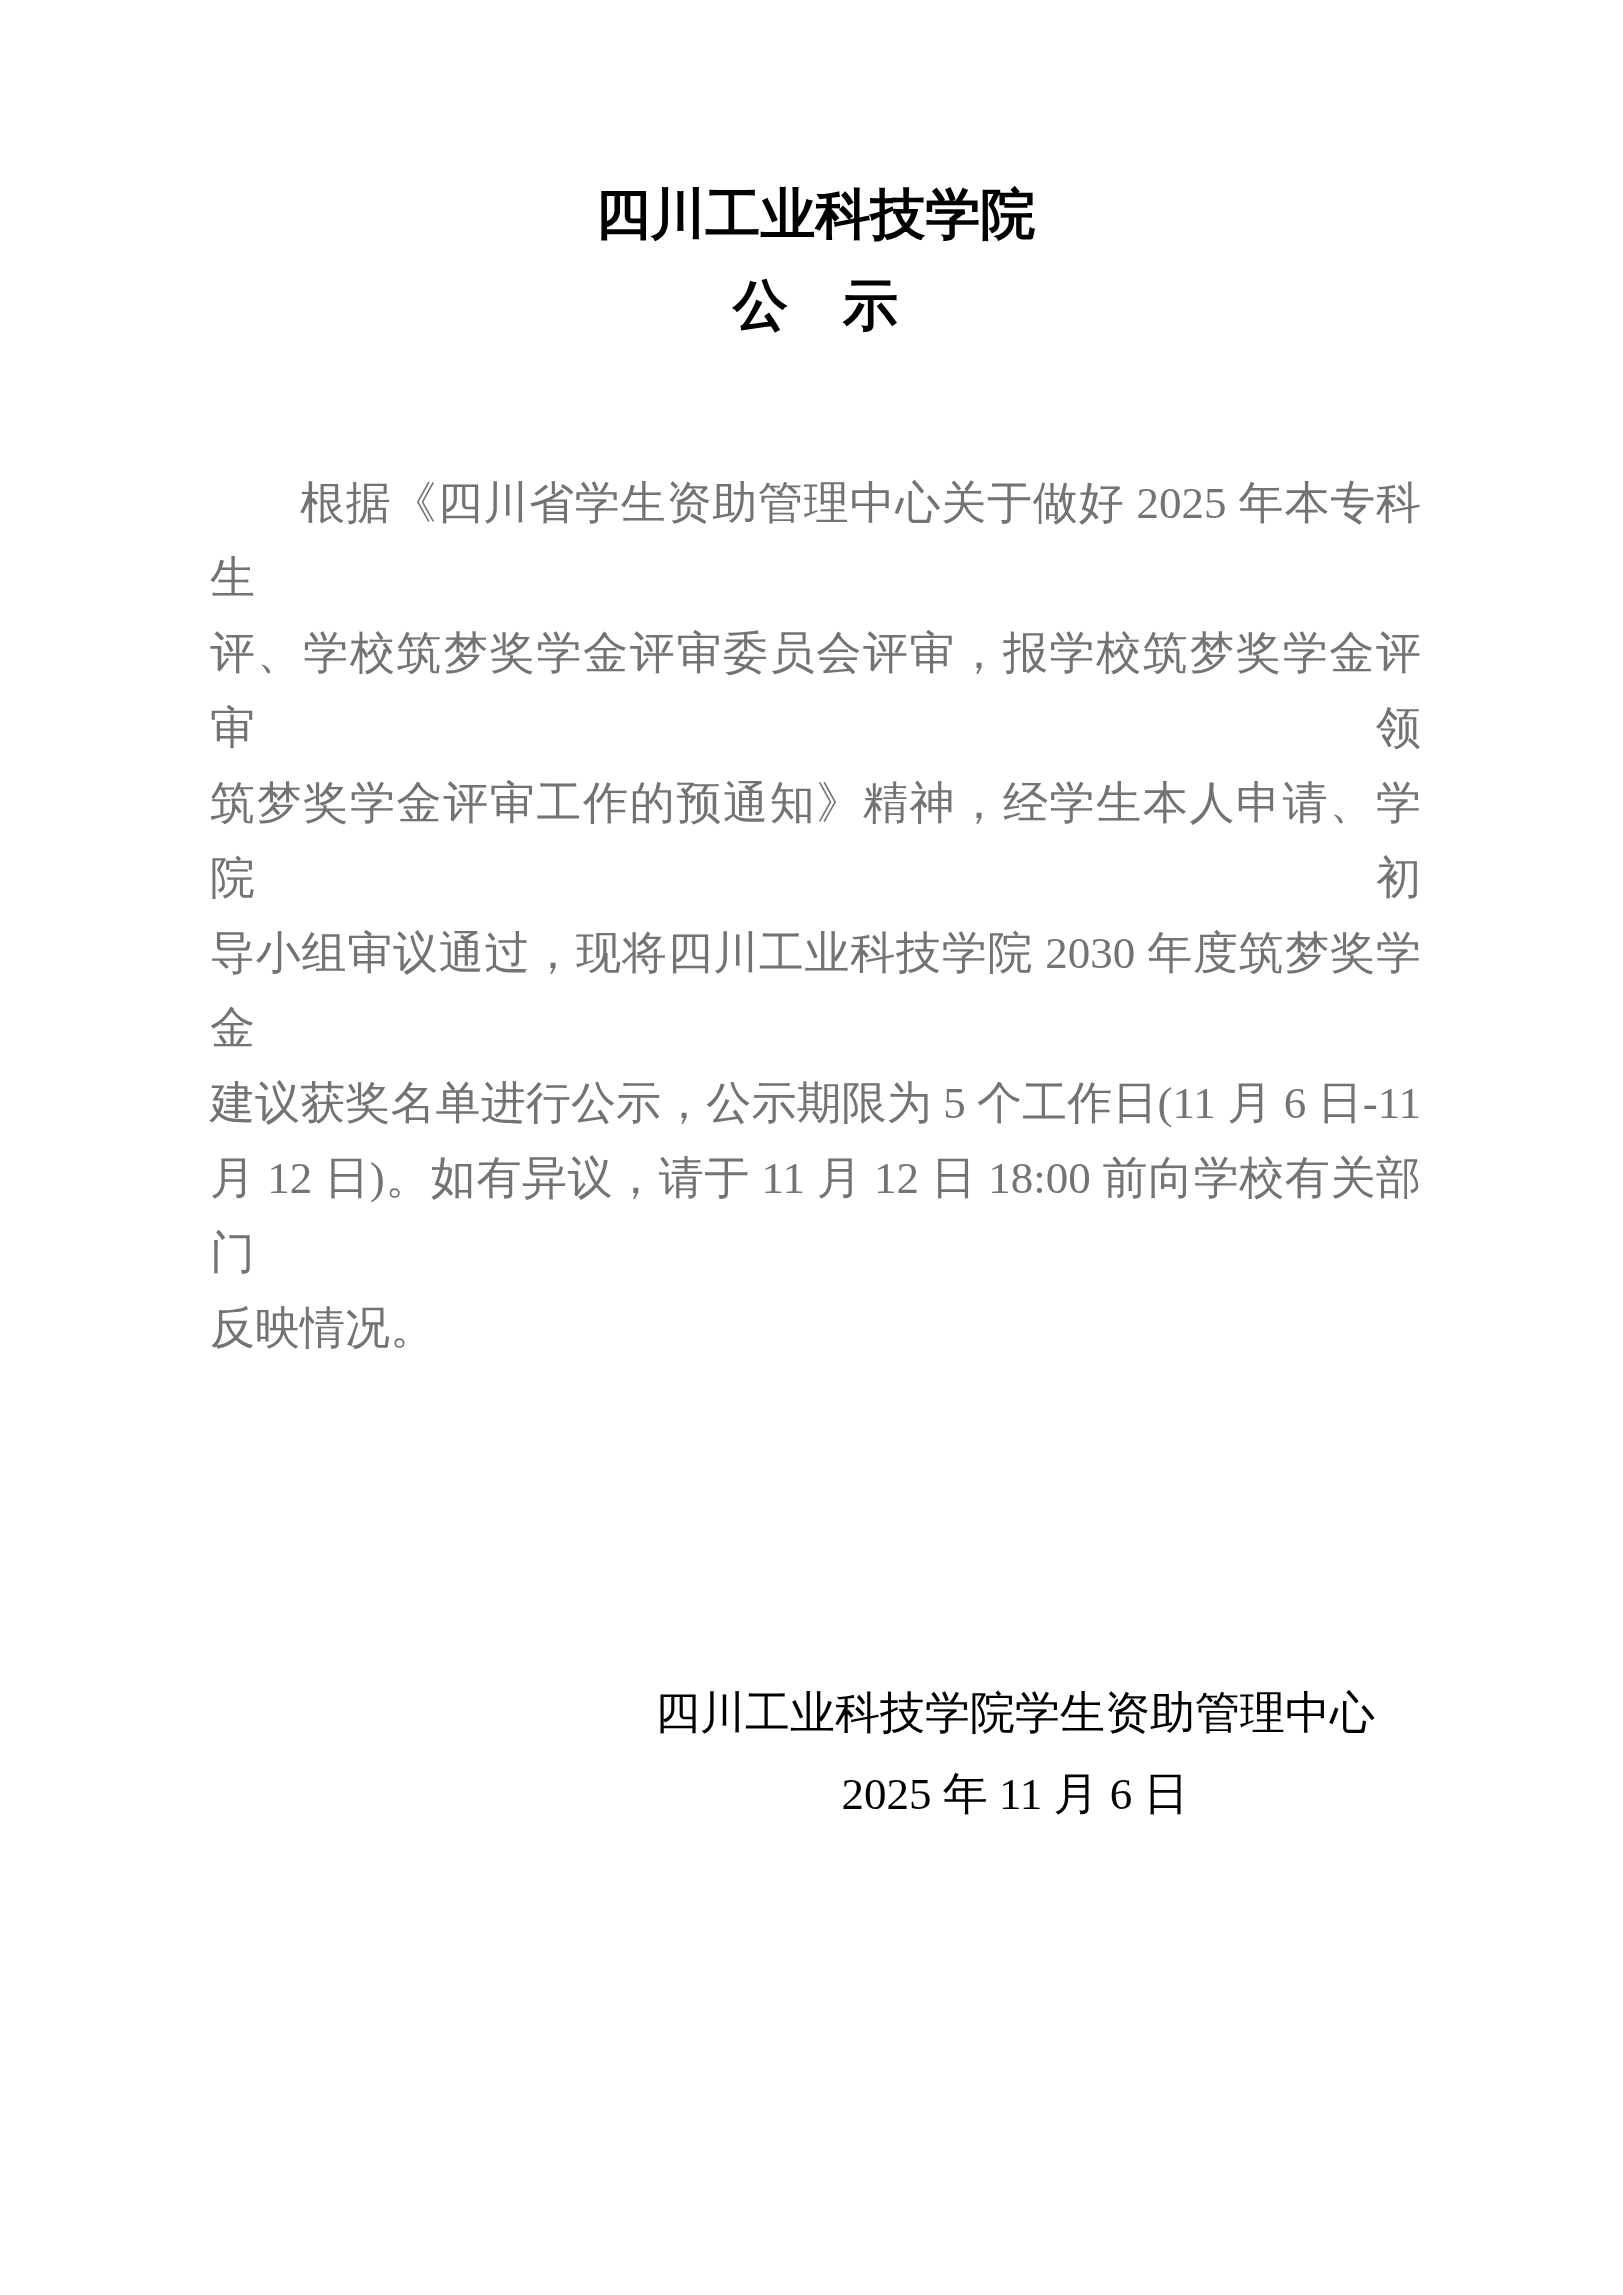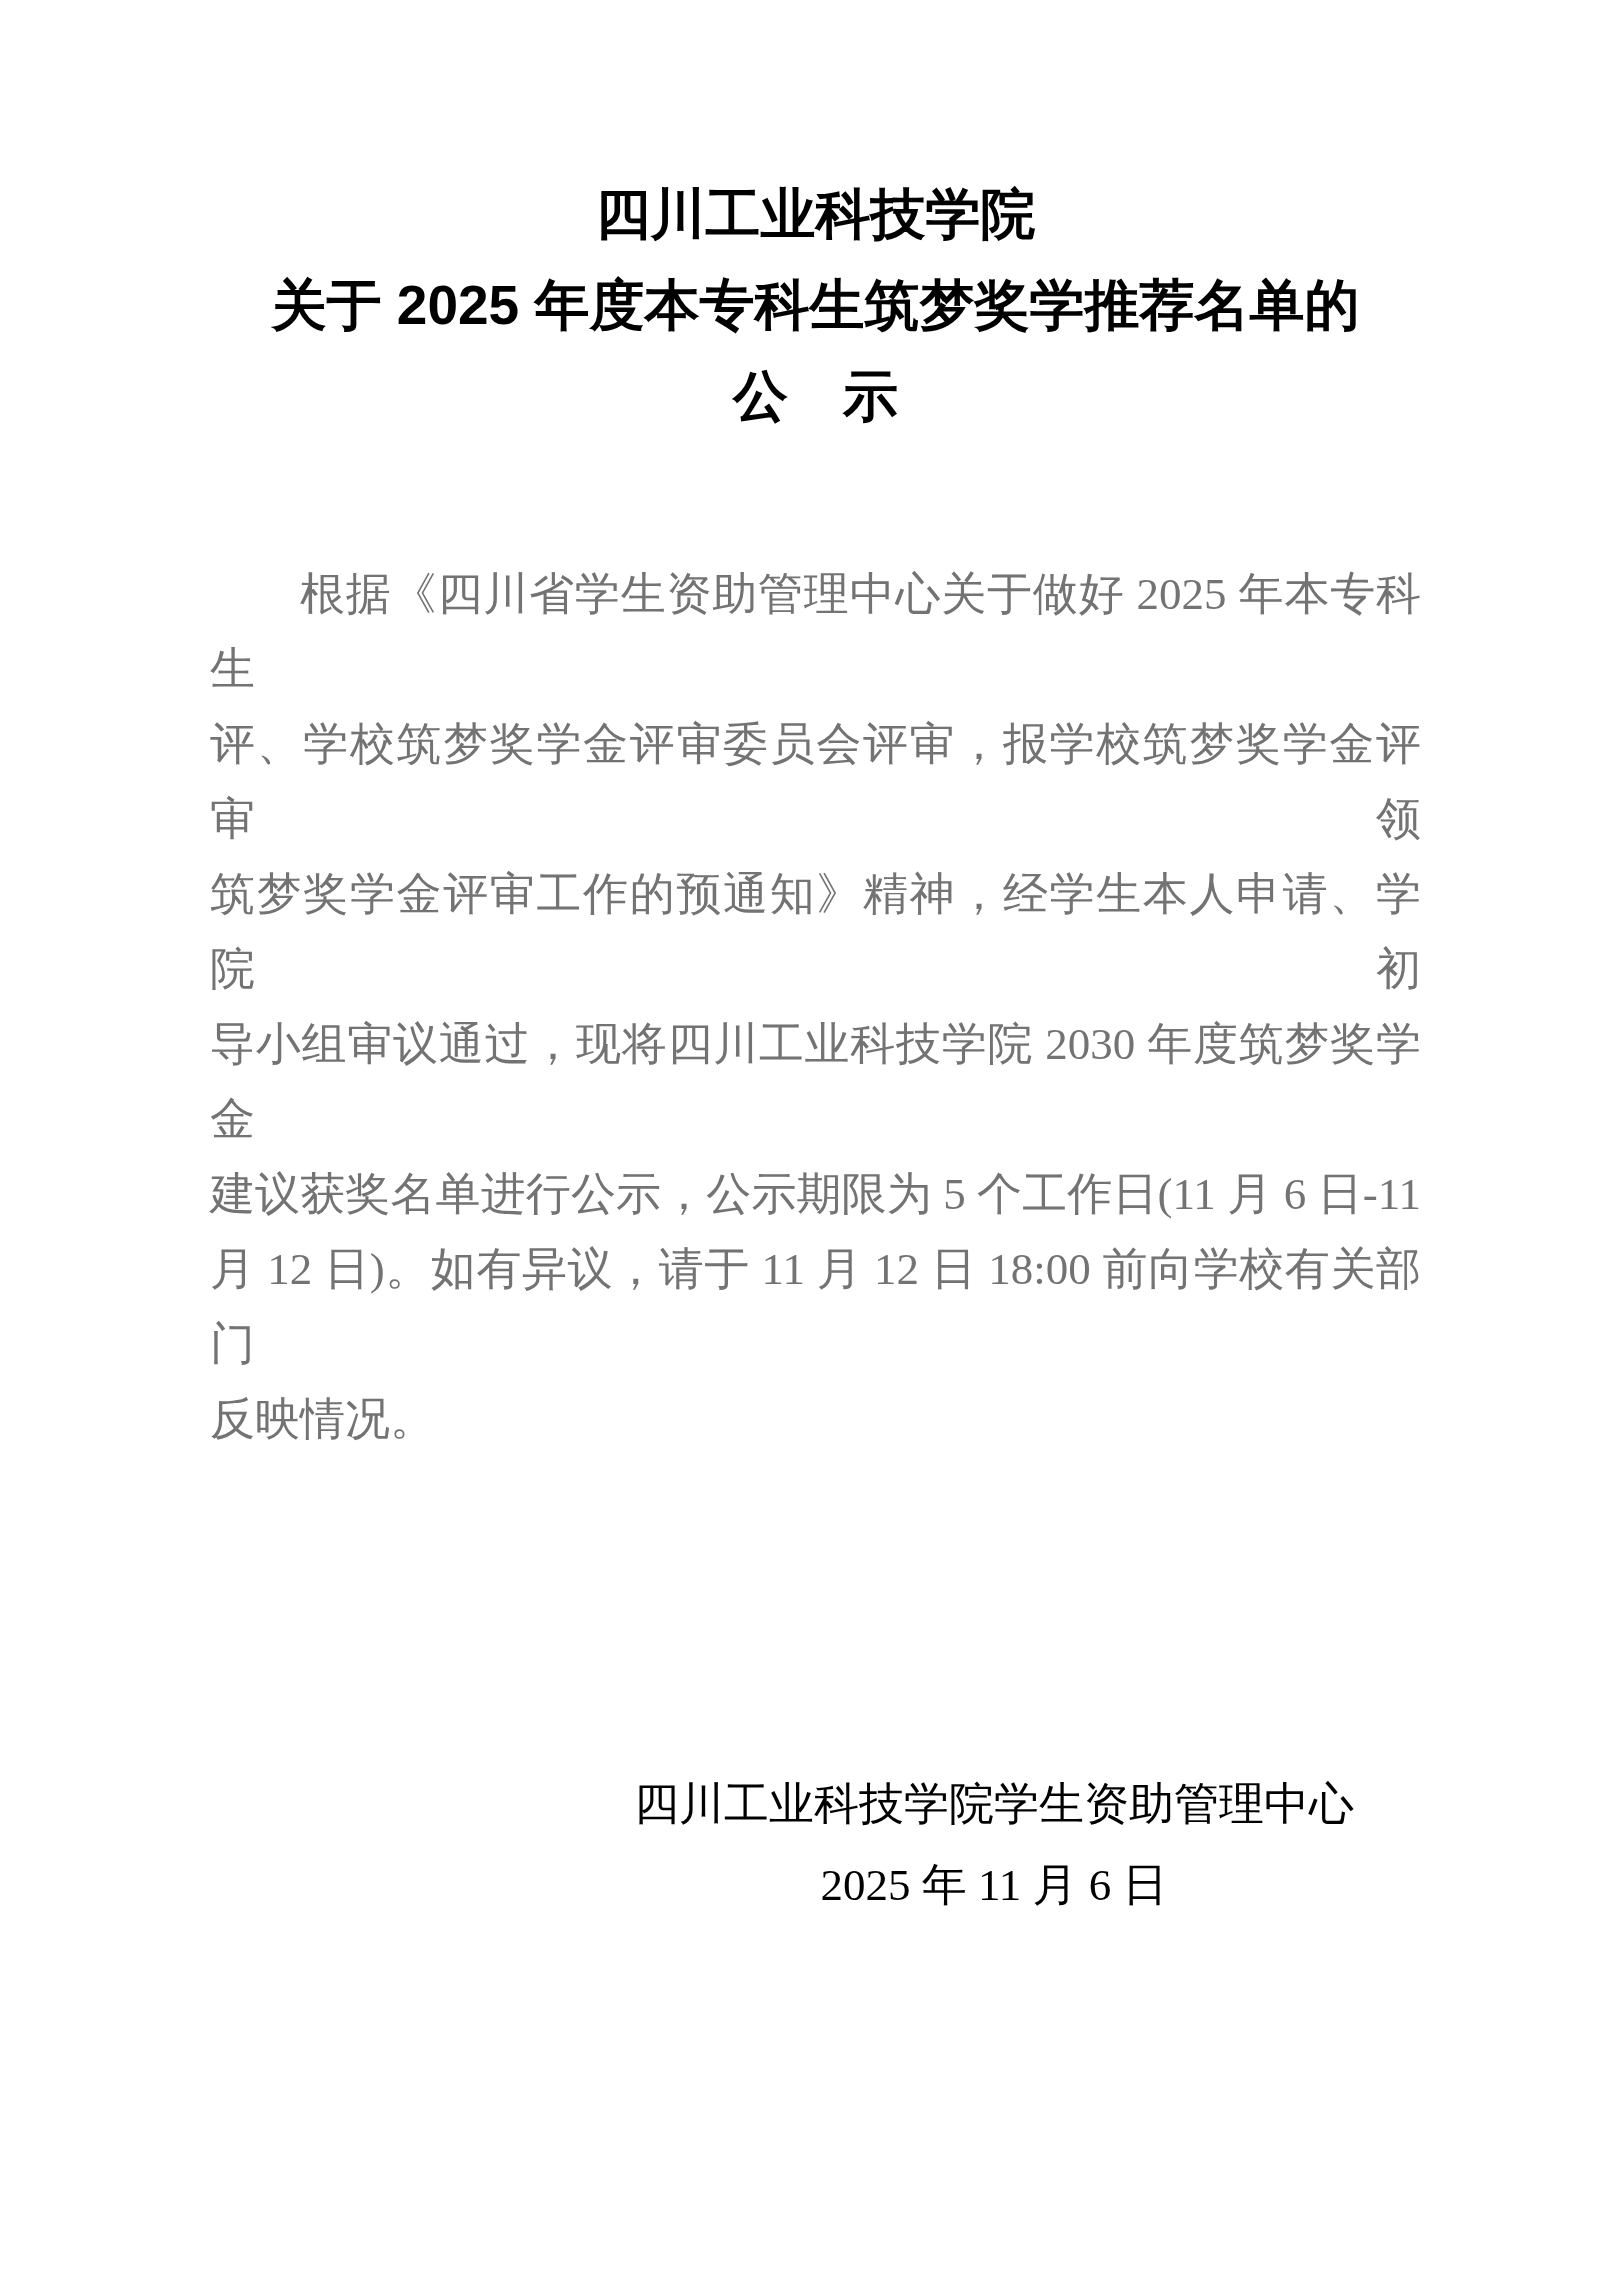--- a/index.html
+++ b/index.html
@@ -44,35 +44,34 @@
     text-align-last: left;
   }
   .contact-line {
     text-indent: 2em;
     text-align: left;
   }
   .sig-block {
     margin-top: 307px;
     width: fit-content;
     margin-left: auto;
-    margin-right: 67px;
+    margin-right: 46px;
     text-align: center;
     font-size: 45px;
     line-height: 81px;
     color: #000000;
   }
 </style>
 </head>
 <body>
 
 <div class="page">
 
   <div class="title-block">
     <div>四川工业科技学院</div>
-    <div>关于 2025 年度本专科生筑梦奖学推荐名单的</div>
     <div>公　示</div>
   </div>
 
   <div class="body-block">
     <div class="body-line indent">根据《四川省学生资助管理中心关于做好 2025 年本专科生</div>
     <div class="body-line">评、学校筑梦奖学金评审委员会评审，报学校筑梦奖学金评审领</div>
     <div class="body-line">筑梦奖学金评审工作的预通知》精神，经学生本人申请、学院初</div>
     <div class="body-line">导小组审议通过，现将四川工业科技学院 2030 年度筑梦奖学金</div>
     <div class="body-line">建议获奖名单进行公示，公示期限为 5 个工作日(11 月 6 日-11</div>
     <div class="body-line">月 12 日)。如有异议，请于 11 月 12 日 18:00 前向学校有关部门</div>

